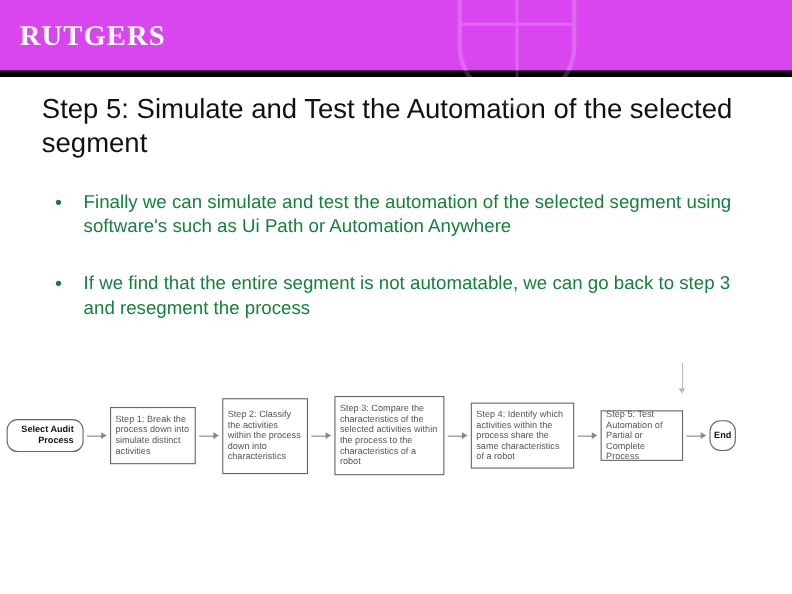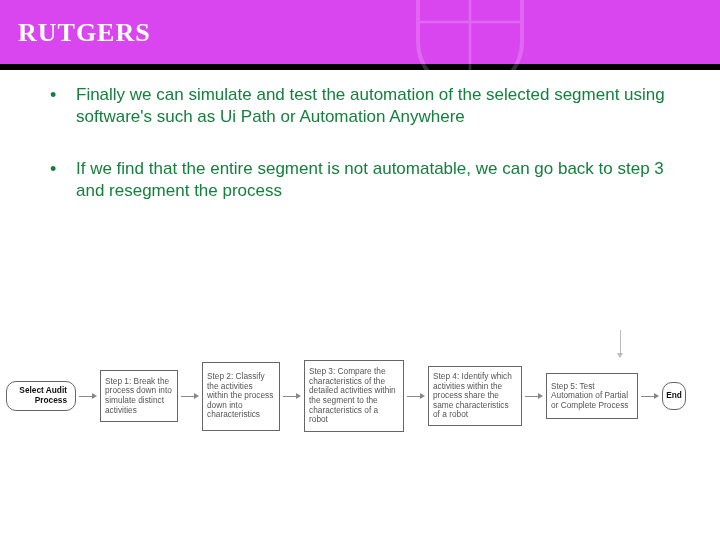--- a/index.html
+++ b/index.html
@@ -147,36 +147,37 @@
 
 <div class="header-bar">
   <svg class="header-shield" viewBox="0 0 100 100">
     <path d="M50 5 L90 15 L90 55 Q90 85 50 98 Q10 85 10 55 L10 15 Z" fill="none" stroke="#fff" stroke-width="3"></path>
     <path d="M50 5 L50 98 M10 40 L90 40" stroke="#fff" stroke-width="2"></path>
   </svg>
   <div class="logo">RUTGERS</div>
 </div>
 
 <div class="content">
+  <h1 class="title">Step 5: Simulate and Test the Automation of the selected segment</h1>
   <ul class="bullets">
     <li>Finally we can simulate and test the automation of the selected segment using software's such as Ui Path or Automation Anywhere</li>
     <li>If we find that the entire segment is not automatable, we can go back to step 3 and resegment the process</li>
   </ul>
 </div>
 
 <div class="flow-wrap">
   <div class="down-arrow"></div>
   <div class="flow">
     <div class="fbox rounded start" style="width:70px">Select Audit Process</div>
     <div class="arrow"></div>
     <div class="fbox" style="width:78px;height:52px">Step 1: Break the process down into simulate distinct activities</div>
     <div class="arrow"></div>
     <div class="fbox" style="width:78px;height:69px">Step 2: Classify the activities within the process down into characteristics</div>
     <div class="arrow"></div>
-    <div class="fbox" style="width:100px;height:72px">Step 3: Compare the characteristics of the detailed activities within the segment to the characteristics of a robot</div>
+    <div class="fbox" style="width:100px;height:72px">Step 3: Compare the characteristics of the selected activities within the process to the characteristics of a robot</div>
     <div class="arrow"></div>
     <div class="fbox" style="width:94px;height:60px">Step 4: Identify which activities within the process share the same characteristics of a robot</div>
     <div class="arrow"></div>
-    <div class="fbox" style="width:92px;height:46px">Step 5: Test Automation of Partial or Complete Process</div>
+    <div class="fbox" style="width:75px;height:46px">Step 5: Test Automation of Partial or Complete Process</div>
     <div class="arrow"></div>
     <div class="fbox rounded" style="width:24px;justify-content:center;font-weight:bold;color:#111">End</div>
   </div>
 </div>
 
 </body></html>

